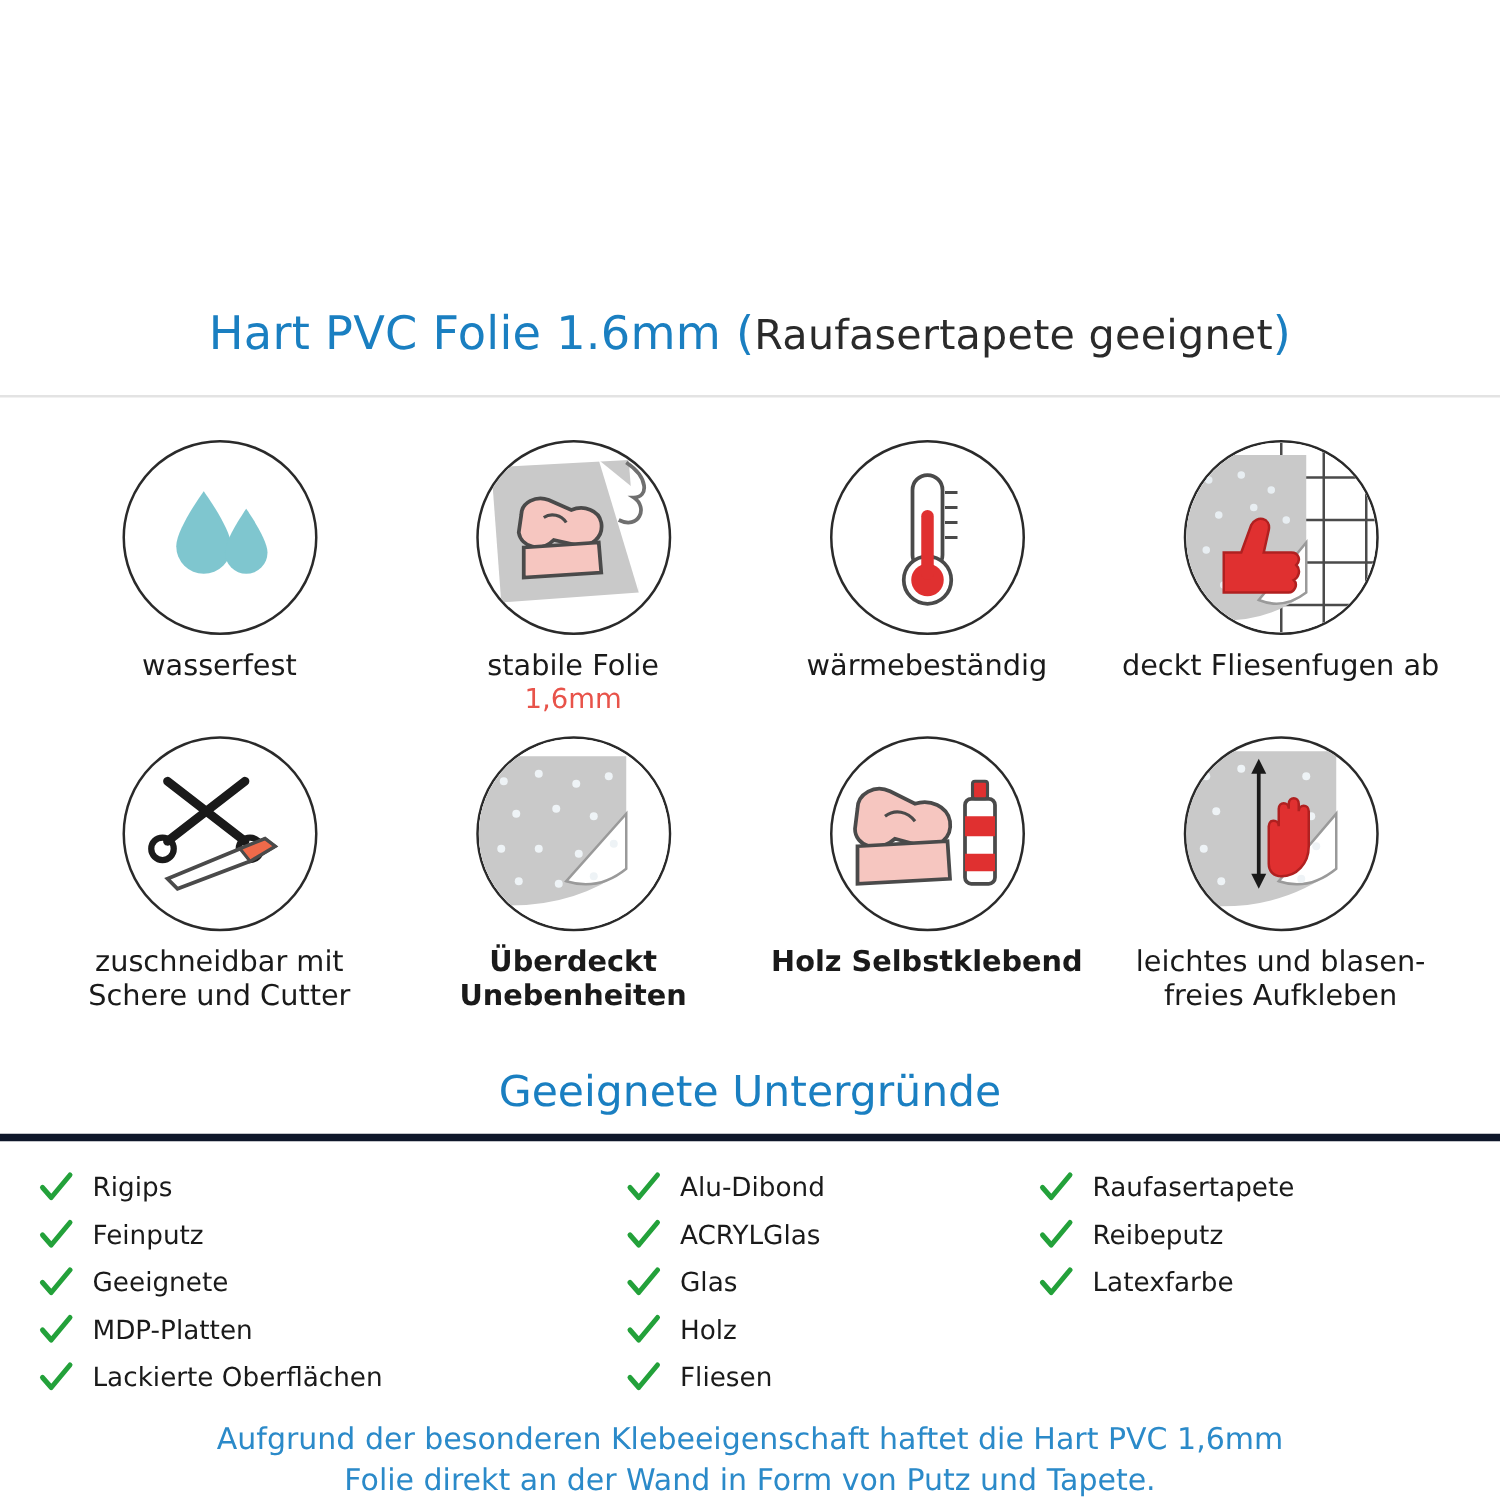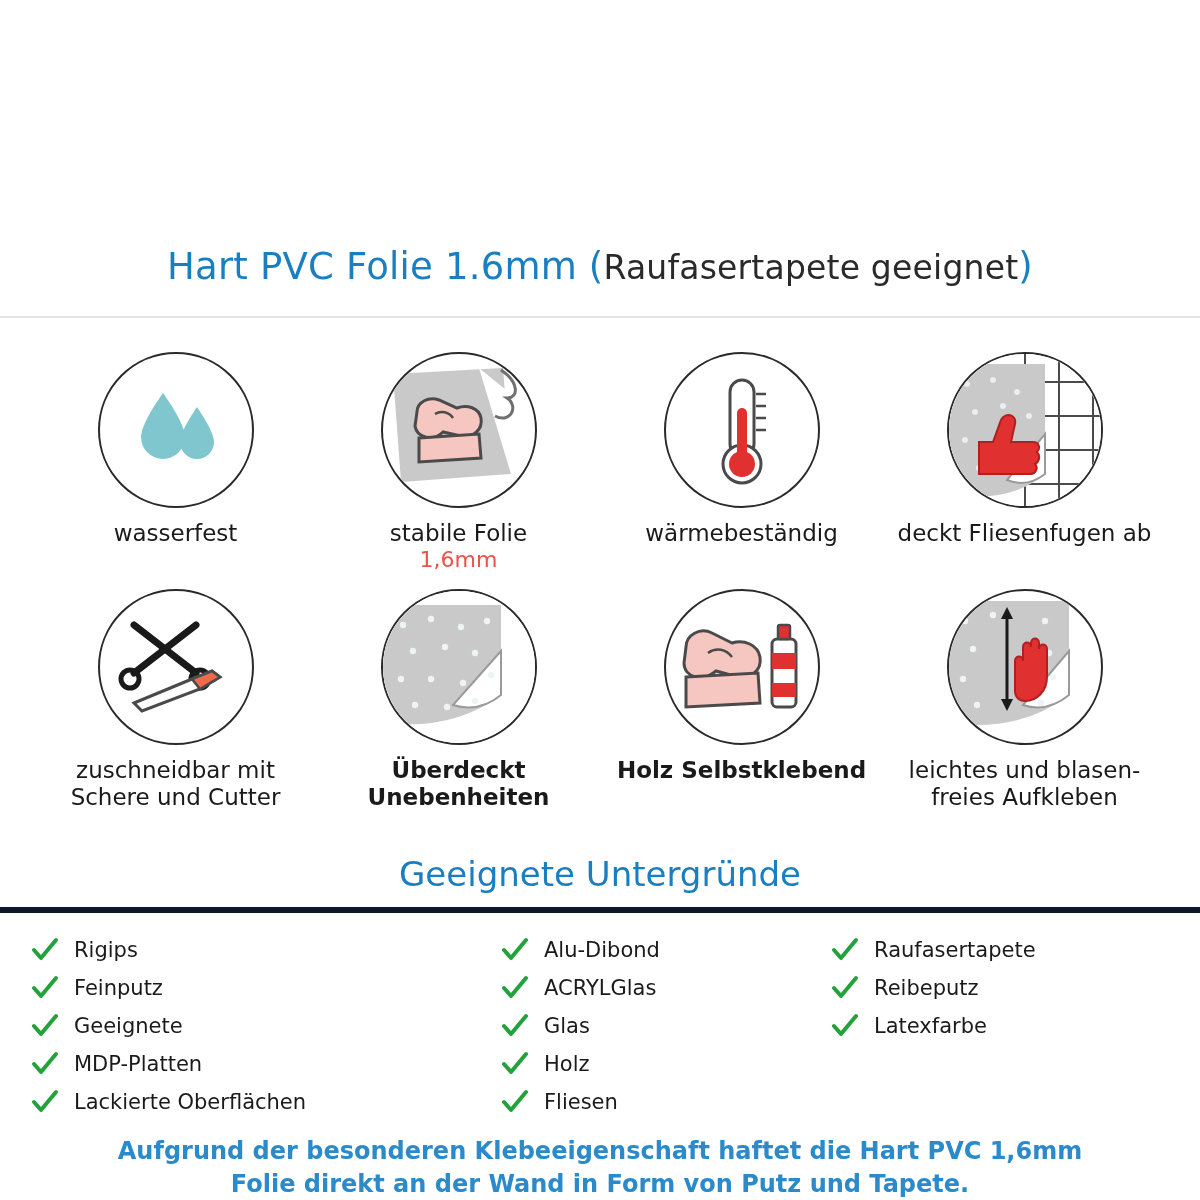--- a/index.html
+++ b/index.html
@@ -132,21 +132,20 @@
   .check svg { display: block; }
 
   
   .footer-note {
     margin-top: 18px;
     text-align: center;
     color: #2b8ac9;
     font-size: 24px;
     line-height: 1.35;
     padding: 0 60px;
-    font-weight: bold;
   }
 </style>
 </head>
 <body>
 
 <div class="page">
 
   <div class="header">
     <div class="header-title">
       <span>Hart PVC Folie 1.6mm</span>

